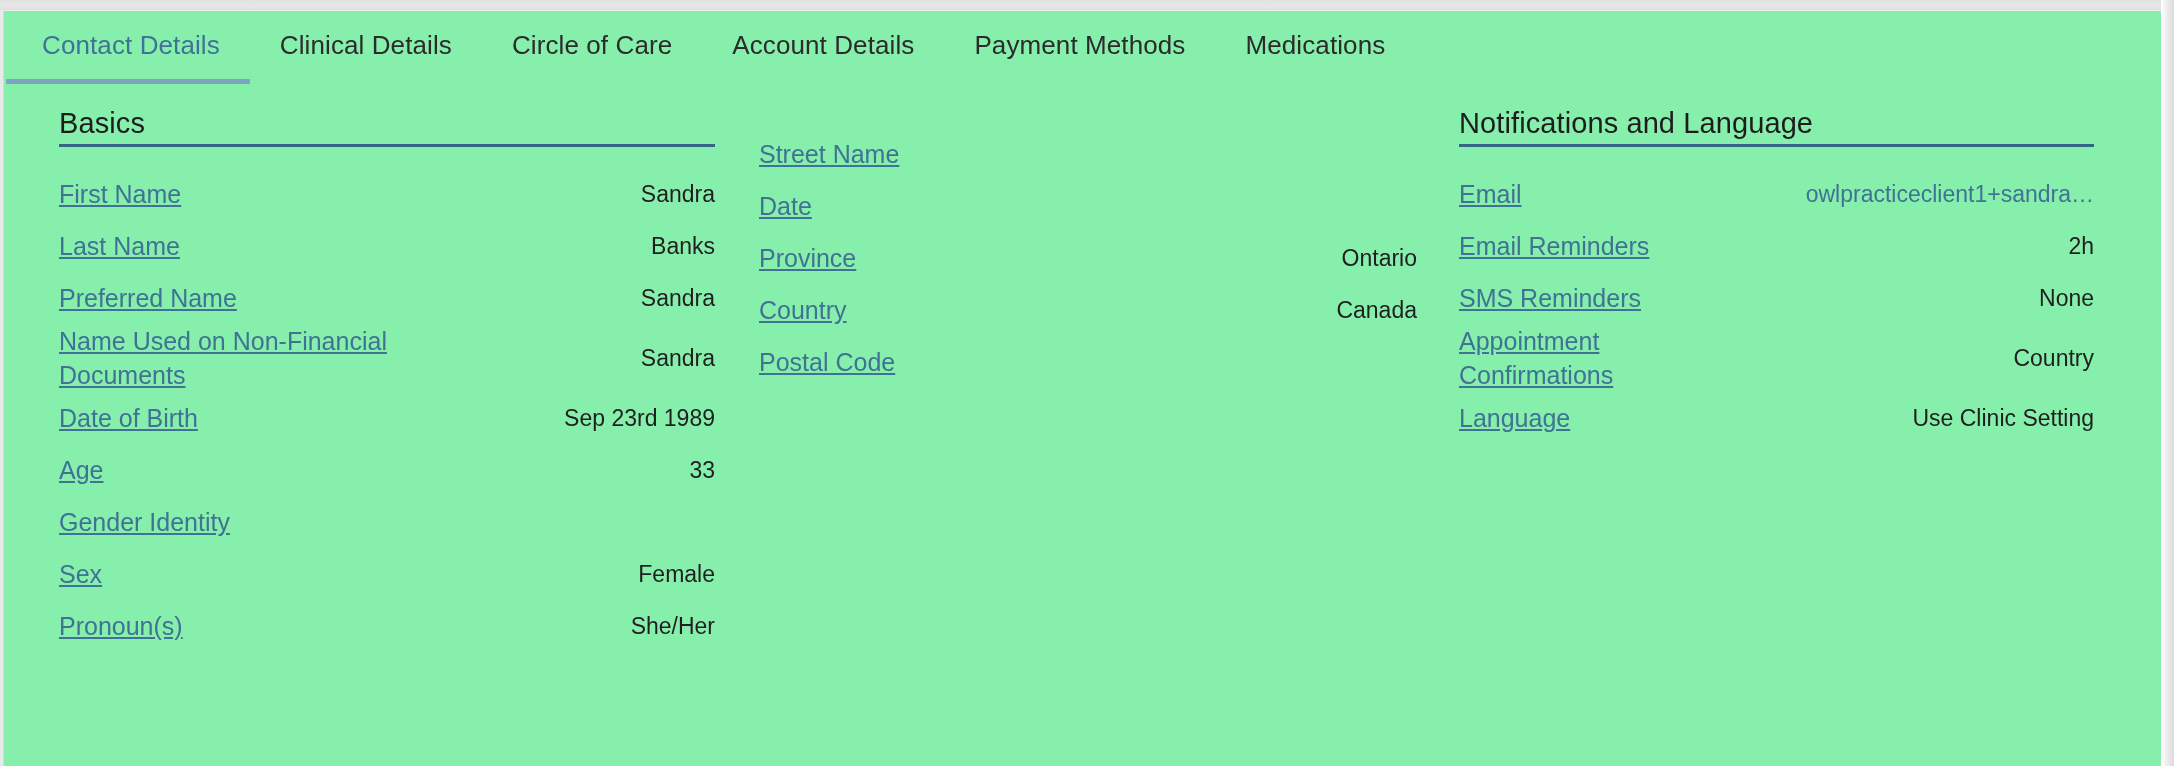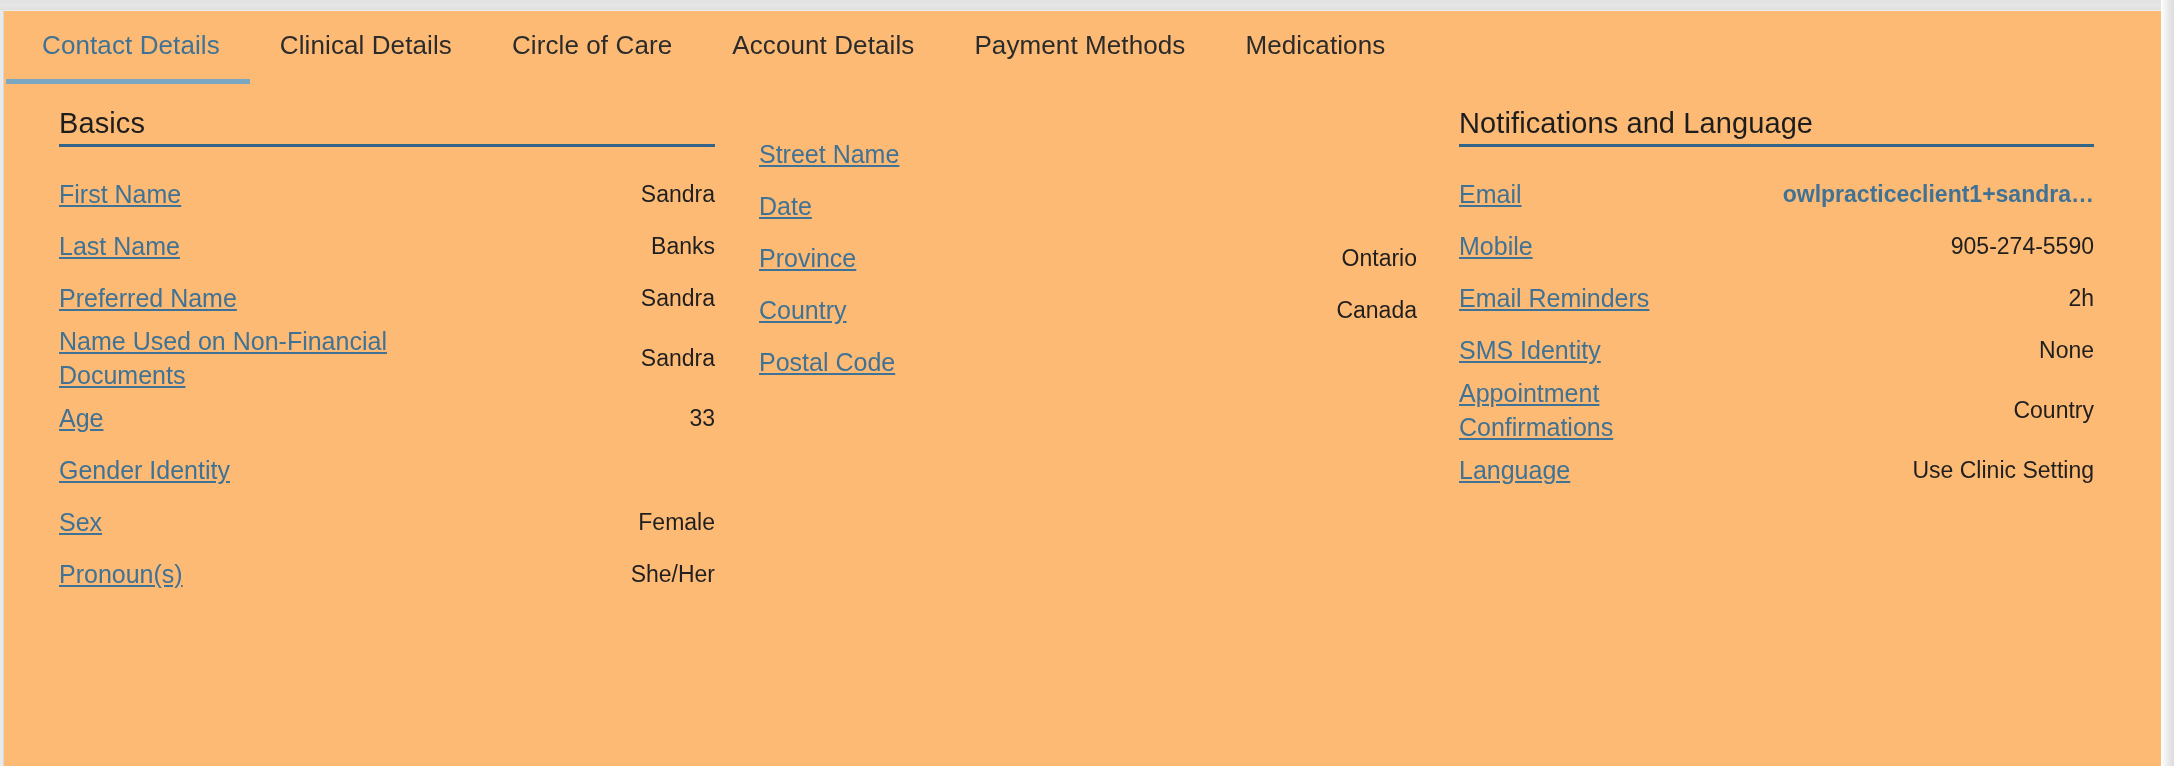--- a/index.html
+++ b/index.html
@@ -25,21 +25,21 @@
     box-sizing: border-box;
     background: #e9e9e9;
   }
   #page-surface {
     position: absolute;
     left: 3px;
     top: 10px;
     width: 2158px;
     height: 756px;
     box-sizing: border-box;
-    background: #fdba74;
+    background: #86efac;
     border-left: 1px solid #d8d8d8;
     border-top: 1px solid #eeeeee;
     overflow: hidden;
   }
   #right-shadow {
     position: absolute;
     right: 0; top: 0;
     width: 13px;
     height: 766px;
     background: linear-gradient(to right, #ffffff 0%, #f2f2f2 35%, #e3e3e3 75%, #dcdcdc 100%);
@@ -134,21 +134,20 @@
   .row-value {
     font-size: 23px;
     color: #1f1f1f;
     text-align: right;
     white-space: nowrap;
     flex: 0 0 auto;
   }
   .row-value.link {
     color: #3f7294;
     cursor: pointer;
-    font-weight: bold;
   }
   .row-value.empty { color: transparent; }
 </style>
 </head>
 <body>
 
 <div id="app-window">
 
   <div id="top-shade"></div>
 
@@ -168,20 +167,24 @@
               <div class="row-label">Last Name</div>
               <div class="row-value">Banks</div>
             </div>
             <div class="row">
               <div class="row-label">Preferred Name</div>
               <div class="row-value">Sandra</div>
             </div>
             <div class="row">
               <div class="row-label">Name Used on Non-Financial Documents</div>
               <div class="row-value">Sandra</div>
+            </div>
+            <div class="row">
+              <div class="row-label">Date of Birth</div>
+              <div class="row-value">Sep 23rd 1989</div>
             </div>
             <div class="row">
               <div class="row-label">Age</div>
               <div class="row-value">33</div>
             </div>
             <div class="row">
               <div class="row-label">Gender Identity</div>
               <div class="row-value empty"></div>
             </div>
             <div class="row">
@@ -219,29 +222,25 @@
           </div>
         </div>
       <div class="col" id="col-notify">
           <div class="col-title">Notifications and Language</div>
           <div class="rows">
             <div class="row">
               <div class="row-label">Email</div>
               <div class="row-value link">owlpracticeclient1+sandra…</div>
             </div>
             <div class="row">
-              <div class="row-label">Mobile</div>
-              <div class="row-value">905-274-5590</div>
-            </div>
-            <div class="row">
               <div class="row-label">Email Reminders</div>
               <div class="row-value">2h</div>
             </div>
             <div class="row">
-              <div class="row-label">SMS Identity</div>
+              <div class="row-label">SMS Reminders</div>
               <div class="row-value">None</div>
             </div>
             <div class="row">
               <div class="row-label">Appointment Confirmations</div>
               <div class="row-value">Country</div>
             </div>
             <div class="row">
               <div class="row-label">Language</div>
               <div class="row-value">Use Clinic Setting</div>
             </div>

